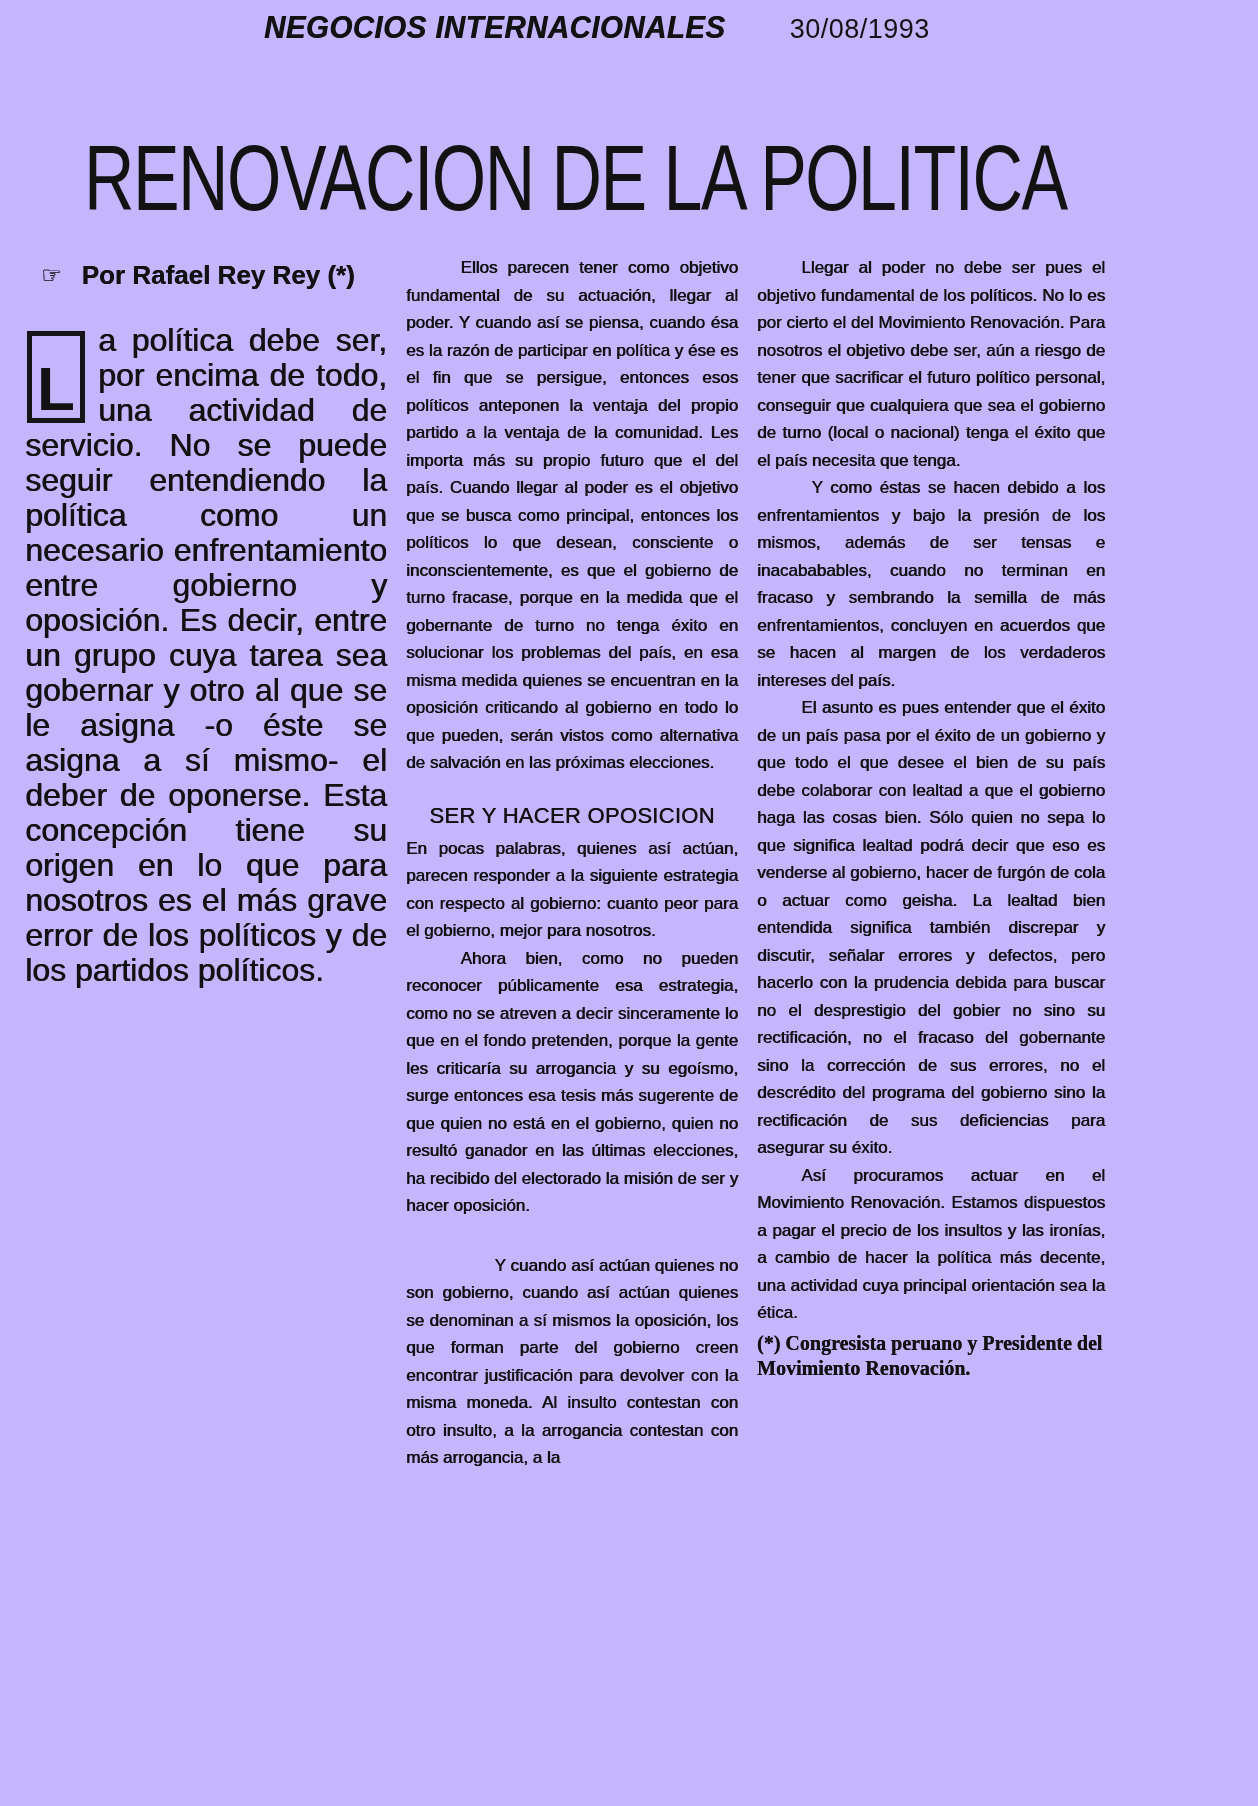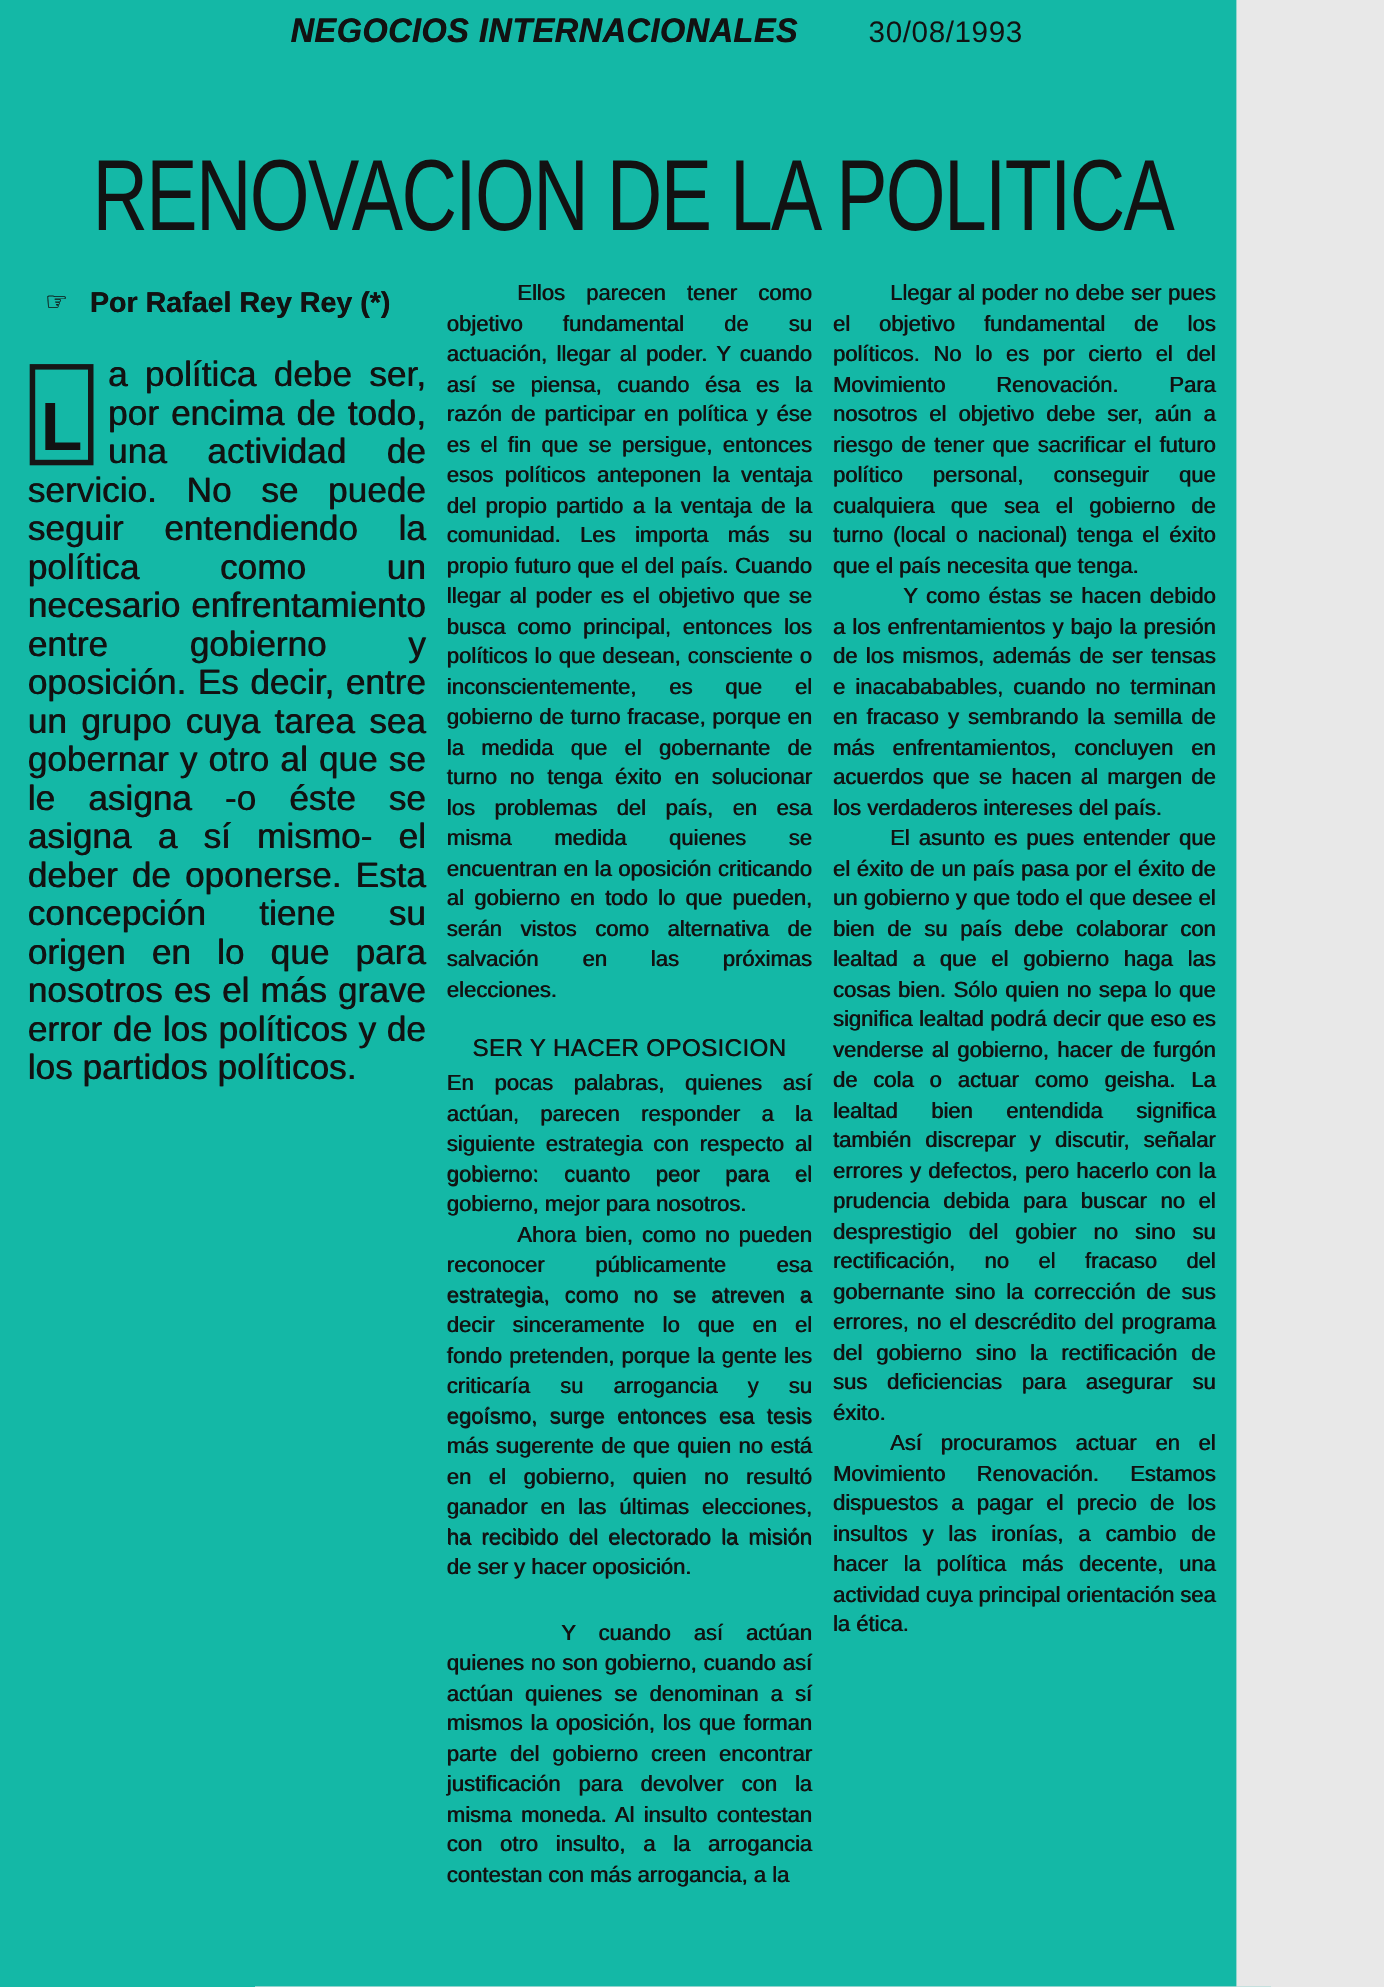--- a/index.html
+++ b/index.html
@@ -1,18 +1,18 @@
 <!DOCTYPE html>
 <html><head>
 <meta charset="utf-8">
 <style>
   html, body { margin:0; padding:0; background:#e8e8e8; }
   .page {
-    width:1124px; height:1806px; position:relative; overflow:hidden;
-    background:#14b8a6; color:#121212;
+    width:1258px; height:1806px; position:relative; overflow:hidden;
+    background:#c4b5fd; color:#121212;
     font-family:"Liberation Sans", sans-serif;
   }
   .masthead-row { position:absolute; top:10px; left:264px; display:flex; align-items:baseline; gap:40px; }
   .masthead {
     display:inline-block; font-style:italic; font-weight:700; font-size:31px;
     letter-spacing:0.5px; transform:scaleX(0.95); transform-origin:left bottom;
     text-shadow:0.5px 0 currentColor;
   }
   .date { font-size:27px; font-weight:500; letter-spacing:0.5px; }
 
@@ -28,21 +28,21 @@
   .hand { font-family:"DejaVu Sans", sans-serif; font-size:23px; font-weight:400; line-height:1; }
 
   .dropcap-box {
     float:left; width:58px; height:92px; border:5px solid #161616; box-sizing:border-box;
     margin:8px 13px 4px 2px; display:flex; align-items:flex-end; padding:0 0 2px 5px;
   }
   .dropcap-box span { font-size:62px; font-weight:700; line-height:0.85; }
 
   .body { margin:0; text-align:justify; text-shadow:0.65px 0.15px 0 currentColor; }
   .c1  { font-size:32px;   line-height:35px; }
-  .c23 { font-size:20px; line-height:27.5px; }
+  .c23 { font-size:17px; line-height:27.5px; }
   .ind    { text-indent:3.2em; }
   .ind-md { text-indent:2.6em; }
   .ind-lg { text-indent:5.2em; }
   .gap-top { margin-top:32px; }
 
   .subhead { font-size:22px; font-weight:400; text-align:center; margin:26px 0 6px 0; letter-spacing:0.3px; text-shadow:0.5px 0 currentColor; }
 
   .footnote {
     font-family:"Liberation Serif", serif; font-size:20px; line-height:25px; font-weight:700;
     margin:4px 0 0 0; text-align:left; text-shadow:0.3px 0 currentColor;
@@ -83,16 +83,17 @@
       <p class="body c23">En pocas palabras, quienes así actúan, parecen responder a la siguiente estrategia con respecto al gobierno: cuanto peor para el gobierno, mejor para nosotros.</p>
       <p class="body c23 ind">Ahora bien, como no pueden reconocer públicamente esa estrategia, como no se atreven a decir sinceramente lo que en el fondo pretenden, porque la gente les criticaría su arrogancia y su egoísmo, surge entonces esa tesis más sugerente de que quien no está en el gobierno, quien no resultó ganador en las últimas elecciones, ha recibido del electorado la misión de ser y hacer oposición.</p>
       <p class="body c23 ind-lg gap-top">Y cuando así actúan quienes no son gobierno, cuando así actúan quienes se denominan a sí mismos la oposición, los que forman parte del gobierno creen encontrar justificación para devolver con la misma moneda. Al insulto contestan con otro insulto, a la arrogancia contestan con más arrogancia, a la</p>
     </div>
 
     <div class="col3">
       <p class="body c23 ind-md">Llegar al poder no debe ser pues el objetivo fundamental de los políticos. No lo es por cierto el del Movimiento Renovación. Para nosotros el objetivo debe ser, aún a riesgo de tener que sacrificar el futuro político personal, conseguir que cualquiera que sea el gobierno de turno (local o nacional) tenga el éxito que el país necesita que tenga.</p>
       <p class="body c23 ind">Y como éstas se hacen debido a los enfrentamientos y bajo la presión de los mismos, además de ser tensas e inacababables, cuando no terminan en fracaso y sembrando la semilla de más enfrentamientos, concluyen en acuerdos que se hacen al margen de los verdaderos intereses del país.</p>
       <p class="body c23 ind-md">El asunto es pues entender que el éxito de un país pasa por el éxito de un gobierno y que todo el que desee el bien de su país debe colaborar con lealtad a que el gobierno haga las cosas bien. Sólo quien no sepa lo que significa lealtad podrá decir que eso es venderse al gobierno, hacer de furgón de cola o actuar como geisha. La lealtad bien entendida significa también discrepar y discutir, señalar errores y defectos, pero hacerlo con la prudencia debida para buscar no el desprestigio del gobier no sino su rectificación, no el fracaso del gobernante sino la corrección de sus errores, no el descrédito del programa del gobierno sino la rectificación de sus deficiencias para asegurar su éxito.</p>
       <p class="body c23 ind-md">Así procuramos actuar en el Movimiento Renovación. Estamos dispuestos a pagar el precio de los insultos y las ironías, a cambio de hacer la política más decente, una actividad cuya principal orientación sea la ética.</p>
+      <p class="footnote">(*) Congresista peruano y Presidente del Movimiento Renovación.</p>
     </div>
 
   </div>
 </div>
 
 </body></html>

